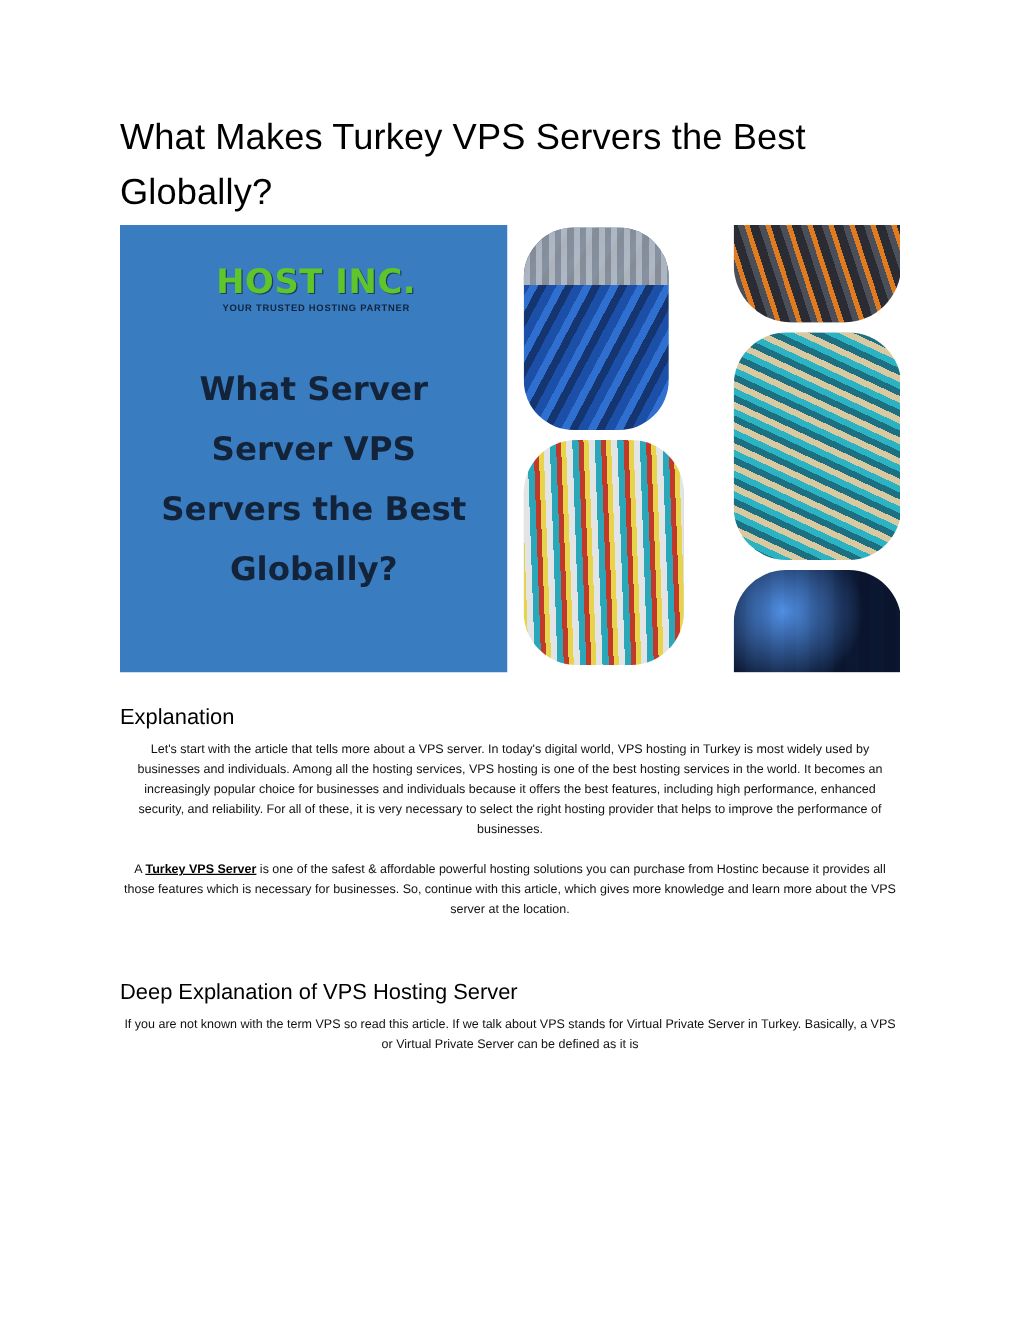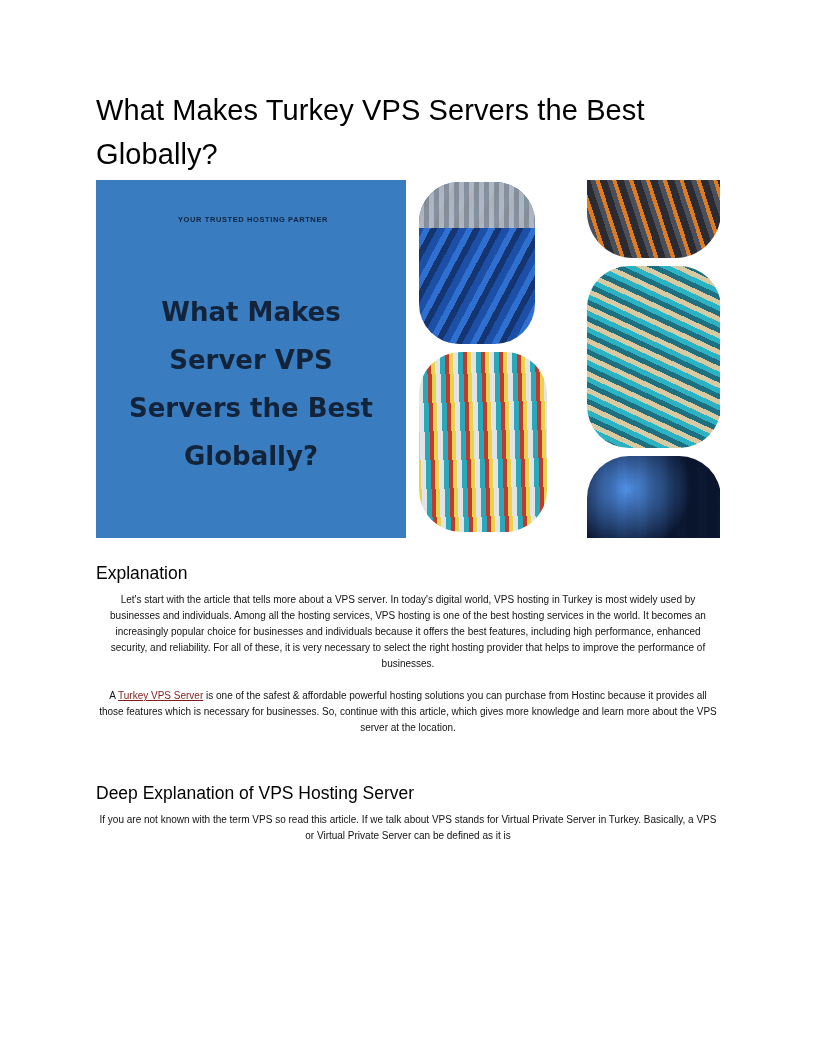--- a/index.html
+++ b/index.html
@@ -149,40 +149,41 @@
   h2.section.spaced { margin-top: 44px; }
   p.body {
     font-size: 10px;
     line-height: 16px;
     color: #111111;
     margin: 0 0 16px 0;
     text-align: center;
   }
   p.body:last-child { margin-bottom: 4px; }
   a.inline-link {
-    color: #7f1d1d;
-    font-weight: 400;
+    color: #000000;
+    font-weight: 700;
     text-decoration: underline;
   }
 </style>
 </head>
 <body>
 
 <div class="page">
   <div class="content">
 
     <h1 class="doc-title">What Makes Turkey VPS Servers the Best Globally?</h1>
 
     <div class="hero">
       <div class="hero-left">
         <div class="brand">
+          <div class="brand-main">HOST INC.</div>
           <div class="brand-sub">YOUR TRUSTED HOSTING PARTNER</div>
         </div>
         <div class="hero-headline">
-          <div>What Makes</div>
+          <div>What Server</div>
           <div>Server VPS</div>
           <div>Servers the Best</div>
           <div>Globally?</div>
         </div>
       </div>
       <div class="hero-right">
         <div class="tile tile-a"></div>
         <div class="tile tile-b"></div>
         <div class="tile tile-c"></div>
         <div class="tile tile-d"></div>

